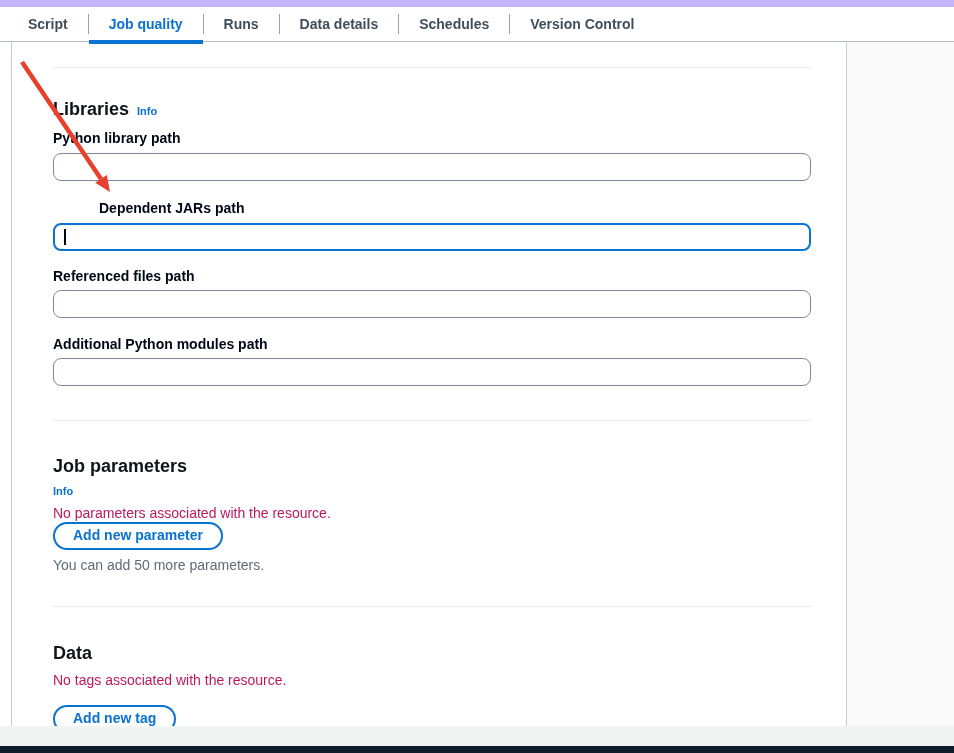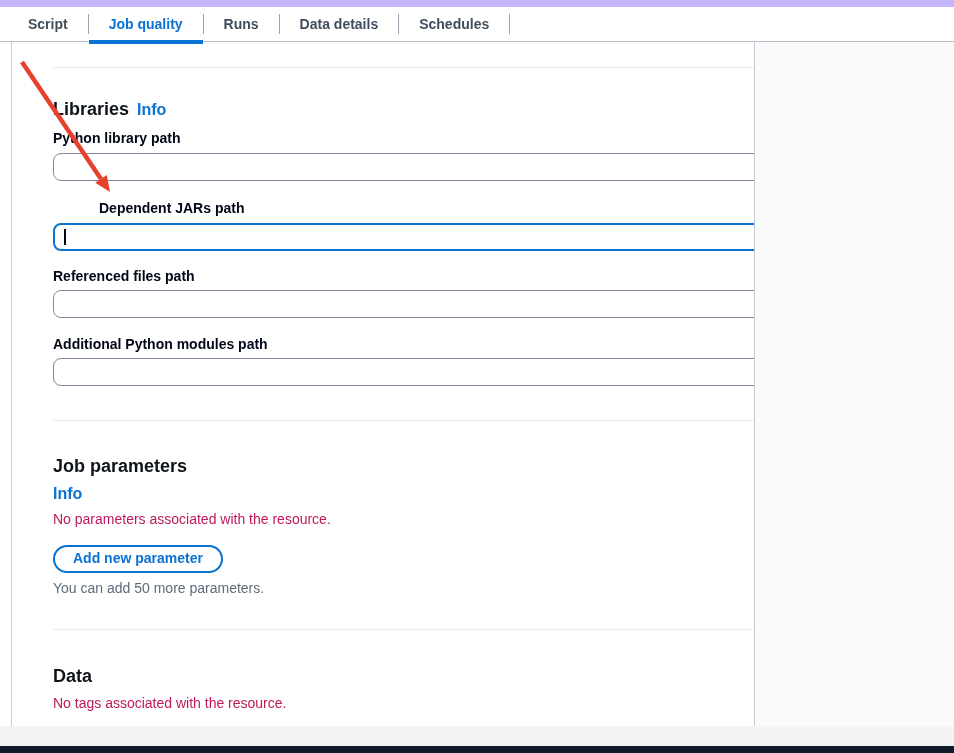--- a/index.html
+++ b/index.html
@@ -47,21 +47,21 @@
   }
 
   
   .main-row {
     display: flex;
     height: 684px;
     background: #ffffff;
     padding-left: 11px;
   }
   .panel {
-    width: 744px;
+    width: 836px;
     height: 100%;
     background: #ffffff;
     border-left: 1px solid #c6ccd4;
     border-right: 1px solid #c6ccd4;
     padding: 0 20px 0 41px;
     overflow: hidden;
   }
   .side-area {
     flex: 1;
     background: #fafafa;
@@ -82,21 +82,21 @@
     align-items: baseline;
     gap: 8px;
   }
   .section-heading h2 {
     font-size: 18px;
     font-weight: bold;
     color: #0f141a;
     line-height: 22px;
   }
   .info-link {
-    font-size: 16px;
+    font-size: 11px;
     font-weight: bold;
     color: #0972d3;
     cursor: pointer;
     text-decoration: none;
   }
 
   .sec-libraries .section-heading { margin-top: 30px; }
   .sec-params  .section-heading { margin-top: 34px; flex-direction: column; }
   .sec-tags    .section-heading { margin-top: 35px; }
 
@@ -149,21 +149,20 @@
   }
   .helper-text {
     font-size: 14px;
     color: #5f6b7a;
     line-height: 15px;
     margin-top: 8px;
   }
 
   .pill-button {
     display: inline-block;
-    margin-top: 17px;
     border: 2px solid #0972d3;
     border-radius: 20px;
     background: #ffffff;
     color: #0972d3;
     font-family: "Liberation Sans", "DejaVu Sans", sans-serif;
     font-size: 14px;
     font-weight: bold;
     line-height: 20px;
     padding: 1px 18px 3px 18px;
     cursor: pointer;
@@ -207,20 +206,23 @@
   </div>
   <span class="tab-divider"></span>
   <div class="tab">
     <span>Data details</span>
   </div>
   <span class="tab-divider"></span>
   <div class="tab">
     <span>Schedules</span>
   </div>
   <span class="tab-divider"></span>
+  <div class="tab">
+    <span>Version Control</span>
+  </div>
 </div>
 
 <div class="main-row">
   <div class="panel">
 
     <div class="divider d1"></div>
 
     <section class="sec-libraries">
       <div class="section-heading">
         <h2>Libraries</h2>

